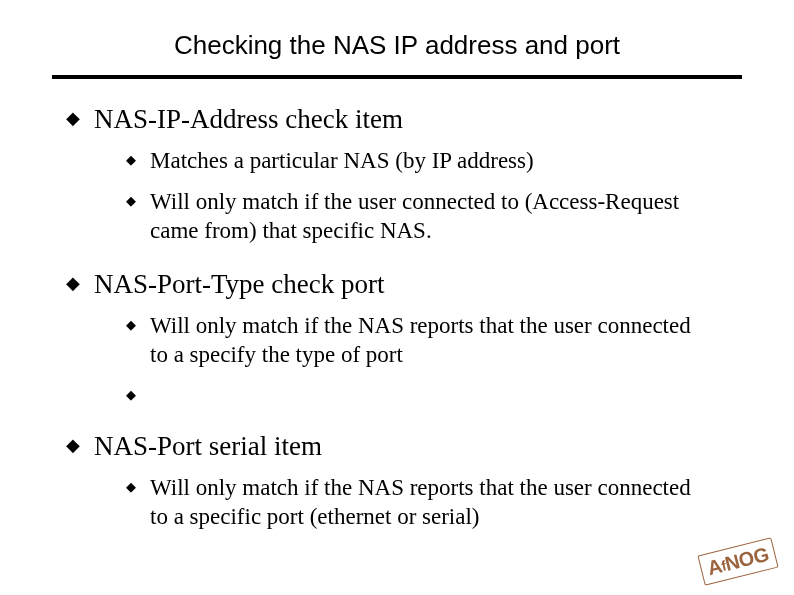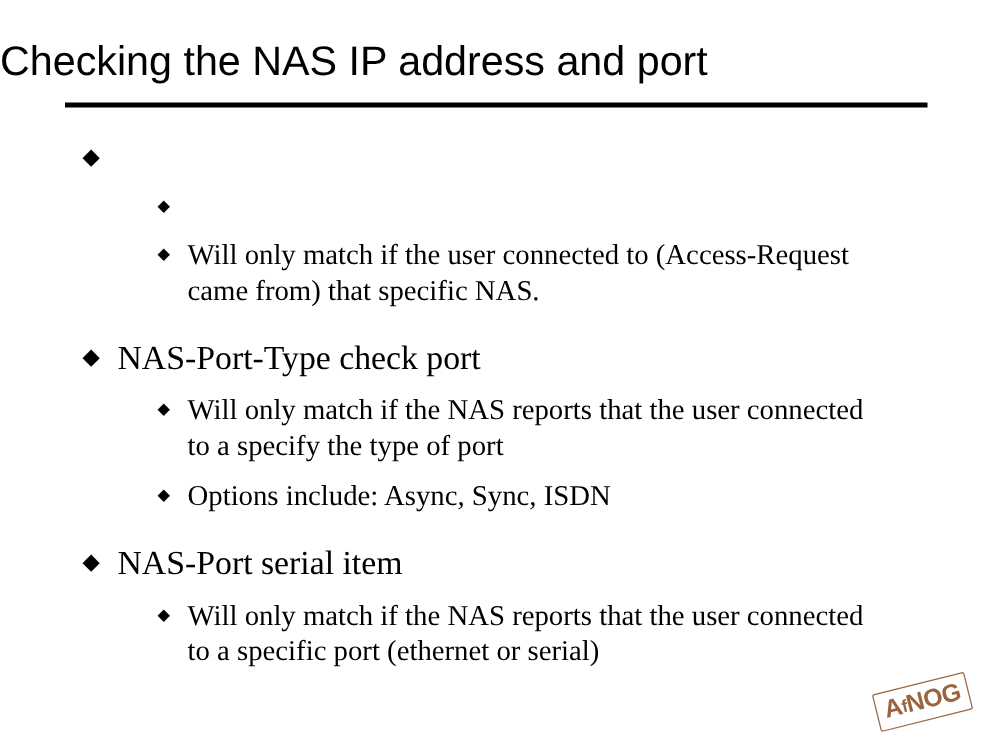--- a/index.html
+++ b/index.html
@@ -14,22 +14,23 @@
     position: relative;
   }
   .slide {
     position: relative;
     width: 794px;
     height: 595px;
     box-sizing: border-box;
   }
   .title {
     font-family: Verdana, Geneva, sans-serif;
-    font-size: 33px;
+    font-size: 26px;
     font-weight: 400;
+    text-align: center;
     padding-top: 30px;
     padding-bottom: 8px;
     letter-spacing: 0px;
   }
   .rule {
     height: 4px;
     background: #000;
     margin: 6px 52px 0 52px;
   }
   .content {
@@ -101,43 +102,44 @@
 
 <div class="slide">
 
   <div class="title">Checking the NAS IP address and port</div>
   <div class="rule"></div>
 
   <div class="content">
 
     <div class="l1">
       <span class="bullet">◆</span>
+      <span class="text">NAS-IP-Address check item</span>
     </div>
     <div class="sub">
       <div class="l2">
         <span class="bullet">◆</span>
+        <span class="text">Matches a particular NAS (by IP address)</span>
       </div>
       <div class="l2">
         <span class="bullet">◆</span>
         <span class="text">Will only match if the user connected to (Access-Request came from) that specific NAS.</span>
       </div>
     </div>
 
     <div class="l1">
       <span class="bullet">◆</span>
       <span class="text">NAS-Port-Type check port</span>
     </div>
     <div class="sub">
       <div class="l2">
         <span class="bullet">◆</span>
         <span class="text">Will only match if the NAS reports that the user connected to a specify the type of port</span>
       </div>
       <div class="l2">
         <span class="bullet">◆</span>
-        <span class="text">Options include: Async, Sync, ISDN</span>
       </div>
     </div>
 
     <div class="l1">
       <span class="bullet">◆</span>
       <span class="text">NAS-Port serial item</span>
     </div>
     <div class="sub">
       <div class="l2">
         <span class="bullet">◆</span>

